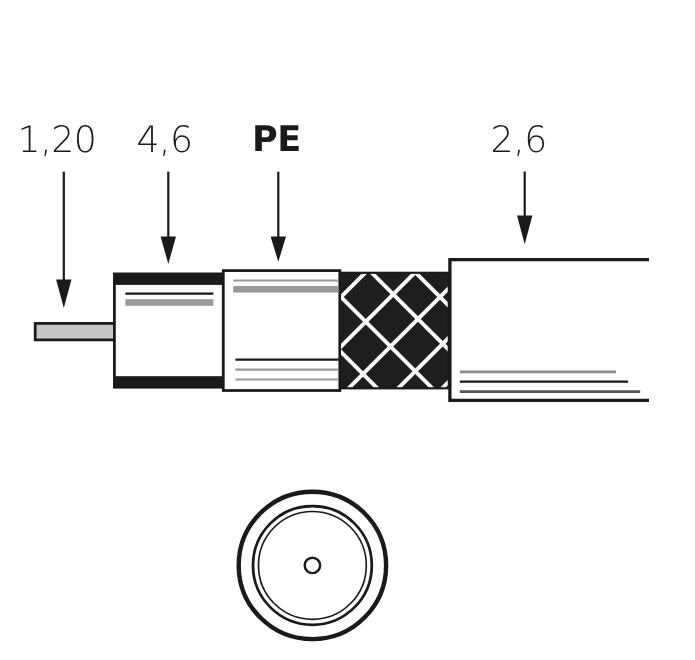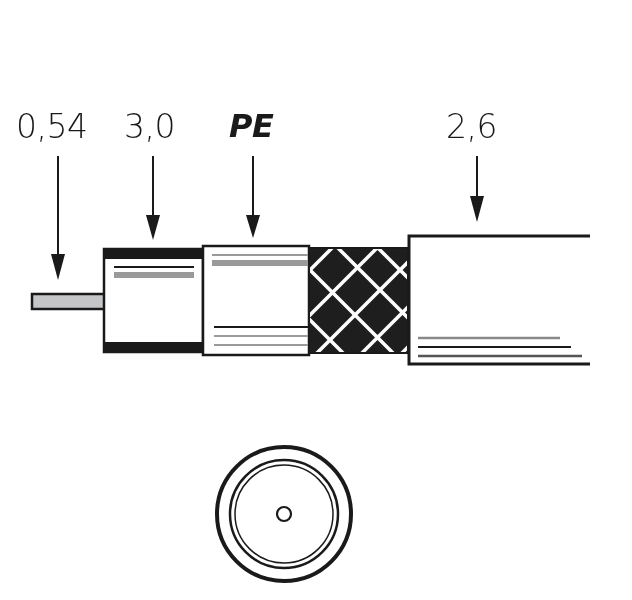--- a/index.html
+++ b/index.html
@@ -12,23 +12,23 @@
       color: #1a1a1a;
       line-height: 1;
       letter-spacing: -0.5px;
     }
     .label.bold { font-weight: 700; }
     svg { position: absolute; left: 0; top: 0; }
   </style>
 </head>
 <body>
 
-<div class="label" style="left:16px; top:110px;">0,54</div>
-<div class="label" style="left:124px; top:110px;">3,0</div>
-<div class="label bold" style="left:229px; top:110px; font-size:32px;font-style:italic;">PE</div>
+<div class="label" style="left:16px; top:110px;">1,20</div>
+<div class="label" style="left:124px; top:110px;">4,6</div>
+<div class="label bold" style="left:229px; top:110px; font-size:32px;">PE</div>
 <div class="label" style="left:446px; top:110px;">2,6</div>
 
 <svg width="632" height="600" viewBox="0 0 632 600">
   <defs>
     <marker id="arrowhead" markerWidth="10" markerHeight="14" refX="5" refY="13" orient="auto" markerUnits="userSpaceOnUse">
       <path d="M0,0 L10,0 L5,14 Z" fill="#1a1a1a"></path>
     </marker>
     <clipPath id="braidClip">
       <rect x="309" y="248" width="99" height="105"></rect>
     </clipPath>

